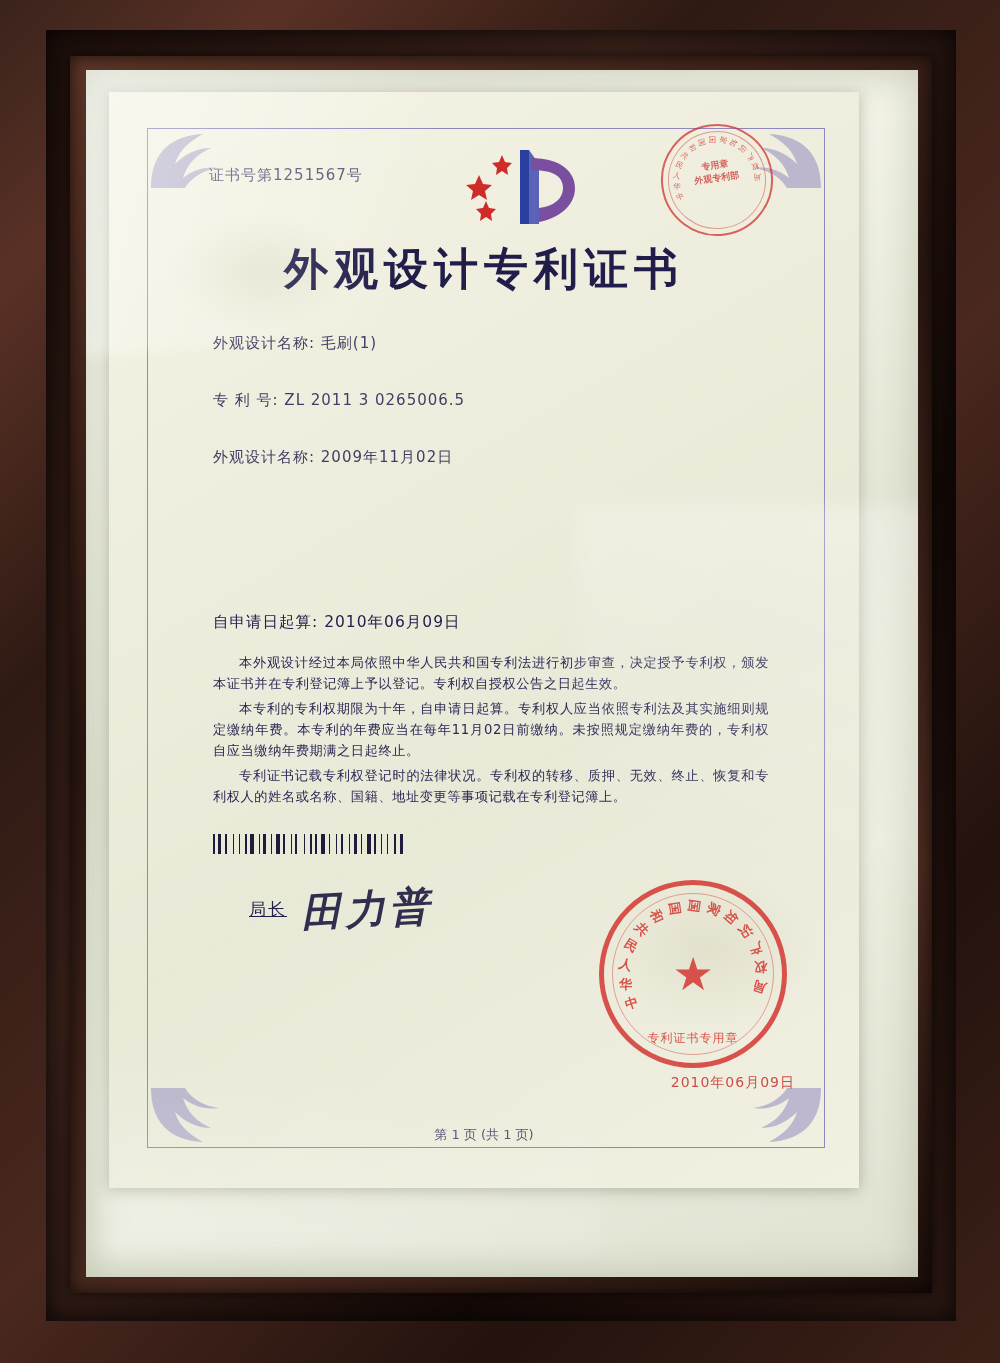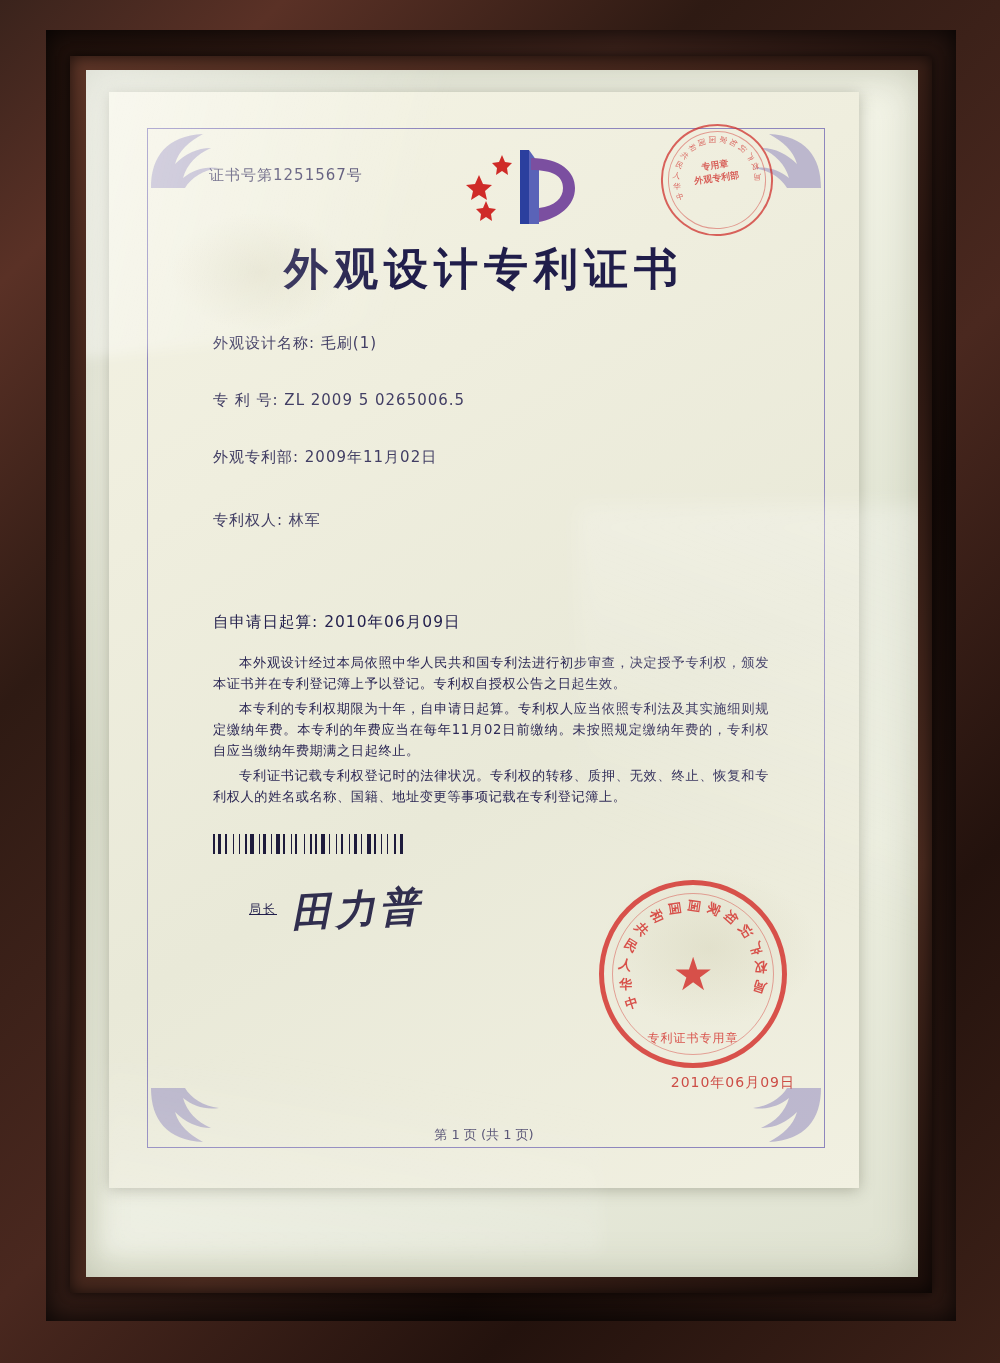--- a/index.html
+++ b/index.html
@@ -98,21 +98,21 @@
   .body-text{
     position:absolute;left:104px;top:560px;width:556px;
     font-size:13.2px;line-height:21px;color:#2c2855;text-align:justify;letter-spacing:.6px;
   }
   .body-text p{margin:0 0 4px 0;text-indent:26px;}
 
   .barcode{position:absolute;left:104px;top:742px;width:240px;height:20px;}
   .barcode i{position:absolute;top:0;height:100%;background:#1e1b3c;}
 
   .sign-row{position:absolute;left:140px;top:790px;display:flex;align-items:center;gap:14px;}
-  .sign-label{font-size:12px;color:#221f4b;letter-spacing:2px;text-decoration:underline;}
+  .sign-label{font-size:17px;color:#221f4b;letter-spacing:2px;text-decoration:underline;}
   .signature{font-family:"DejaVu Serif", serif;font-size:40px;color:#1d1a40;
     font-style:italic;font-weight:bold;letter-spacing:4px;transform:rotate(-3deg);opacity:.9;}
 
   
   .seal{
     position:absolute;right:72px;bottom:120px;width:178px;height:178px;border-radius:50%;
     border:5px solid #d4302c;color:#d4302c;opacity:.82;
   }
   .seal .inner-ring{position:absolute;inset:8px;border-radius:50%;border:1.5px solid #d4302c;opacity:.5;}
   .seal .star{
@@ -194,23 +194,22 @@
             <span style="transform: rotate(84.6154deg) translate(0px, -44px) rotate(90deg); font-size: 7.5px;">权</span>
             <span style="transform: rotate(100deg) translate(0px, -44px) rotate(90deg); font-size: 7.5px;">局</span>
           </div>
         <div class="mid">专用章<br>外观专利部</div>
       </div>
 
       <div class="title">外观设计专利证书</div>
 
       <div class="fields">
         <div class="field">外观设计名称: 毛刷(1)</div>
-        <div class="field">专 利 号: ZL 2009 5 0265006.5</div>
-        <div class="field gap">外观专利部: 2009年11月02日</div>
-        <div class="field">专利权人: 林军</div>
+        <div class="field">专 利 号: ZL 2011 3 0265006.5</div>
+        <div class="field gap">外观设计名称: 2009年11月02日</div>
       </div>
 
       <div class="grant">自申请日起算: 2010年06月09日</div>
 
       <div class="body-text">
         <p>本外观设计经过本局依照中华人民共和国专利法进行初步审查，决定授予专利权，颁发本证书并在专利登记簿上予以登记。专利权自授权公告之日起生效。</p>
         <p>本专利的专利权期限为十年，自申请日起算。专利权人应当依照专利法及其实施细则规定缴纳年费。本专利的年费应当在每年11月02日前缴纳。未按照规定缴纳年费的，专利权自应当缴纳年费期满之日起终止。</p>
         <p>专利证书记载专利权登记时的法律状况。专利权的转移、质押、无效、终止、恢复和专利权人的姓名或名称、国籍、地址变更等事项记载在专利登记簿上。</p>
       </div>
 

